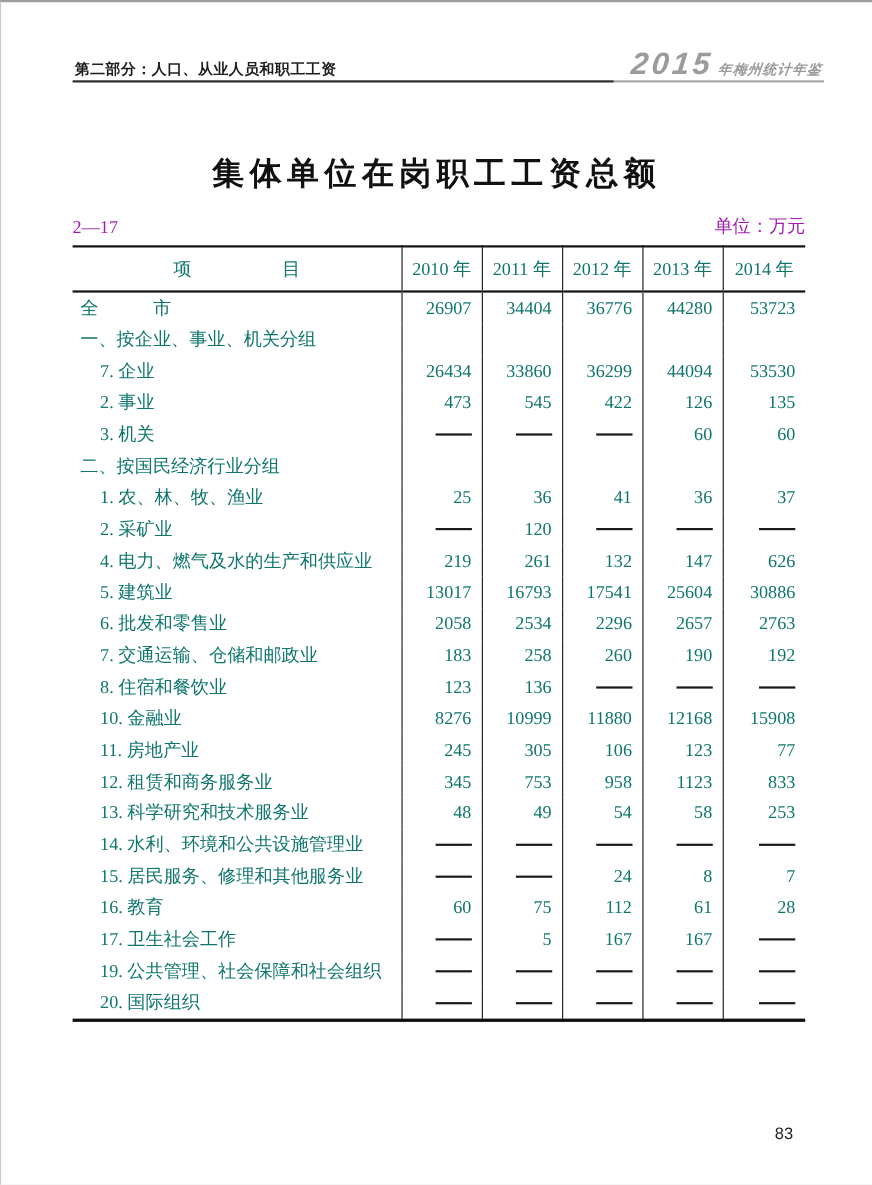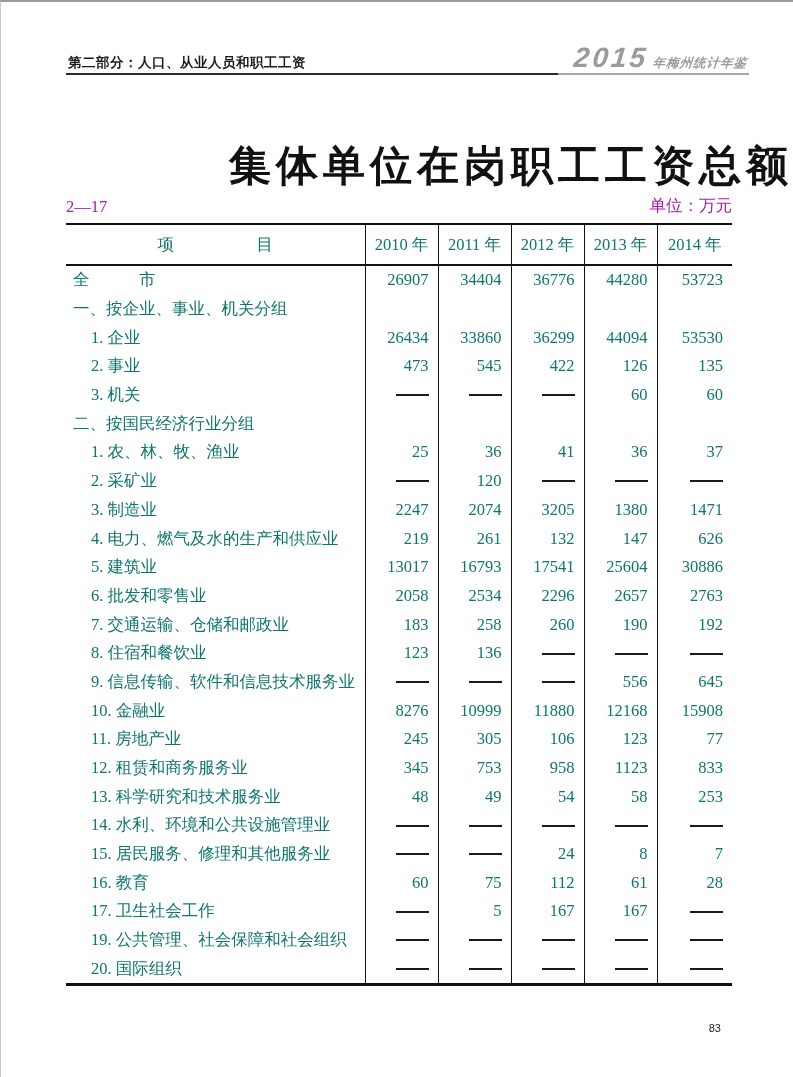--- a/index.html
+++ b/index.html
@@ -20,22 +20,22 @@
     color:#9b9b9b;font-style:italic;font-weight:bold;
     font-family:"Liberation Sans","DejaVu Sans",sans-serif;
     transform:skewX(-6deg);
   }
   .rh-year{font-size:28px;letter-spacing:3px;}
   .rh-suffix{font-size:12.5px;margin-left:5px;letter-spacing:1px;}
   .rh-line-dark{position:absolute;left:65px;top:71px;width:492px;height:2px;background:#2b2b2b;}
   .rh-line-gray{position:absolute;left:557px;top:71px;width:191px;height:2px;background:#a7a7a7;}
   
   .doc-title{
-    position:absolute;left:0;right:0;top:136px;text-align:right;
-    font-size:42px;font-weight:bold;letter-spacing:5px;color:#111;
+    position:absolute;left:0;right:0;top:136px;text-align:center;
+    font-size:29px;font-weight:bold;letter-spacing:5px;color:#111;
   }
   
   .table-meta{
     position:absolute;left:65px;top:193px;width:666px;
     display:flex;justify-content:space-between;align-items:flex-end;
     font-size:16.5px;color:#a21caf;
   }
   
   table.stat-table{
     position:absolute;left:65px;top:221px;width:666px;
@@ -54,21 +54,21 @@
   .stat-table tr.indent1 td.label{padding-left:25px;}
   .stat-table td.val{text-align:right;padding-right:9px;}
   .dash{
     display:inline-block;width:33px;height:2px;background:#1a1a1a;
     vertical-align:middle;position:relative;top:-1px;
   }
   
   .page-num{
     position:absolute;top:1020px;right:72px;
     font-family:"Liberation Sans","DejaVu Sans",sans-serif;
-    font-size:11px;color:#222;
+    font-size:15px;color:#222;
   }
 </style>
 </head>
 <body>
 
 <div class="page">
 
   <div class="rh-left">第二部分：人口、从业人员和职工工资</div>
   <div class="rh-right">
     <span class="rh-year">2015</span><span class="rh-suffix">年梅州统计年鉴</span>
@@ -113,21 +113,21 @@
         </tr>
         <tr>
           <td class="label">一、按企业、事业、机关分组</td>
           <td class="val"></td>
           <td class="val"></td>
           <td class="val"></td>
           <td class="val"></td>
           <td class="val"></td>
         </tr>
         <tr class="indent1">
-          <td class="label">1. 企业</td>
+          <td class="label">7. 企业</td>
           <td class="val">26434</td>
           <td class="val">33860</td>
           <td class="val">36299</td>
           <td class="val">44094</td>
           <td class="val">53530</td>
         </tr>
         <tr class="indent1">
           <td class="label">2. 事业</td>
           <td class="val">473</td>
           <td class="val">545</td>
@@ -161,28 +161,20 @@
         </tr>
         <tr class="indent1">
           <td class="label">2. 采矿业</td>
           <td class="val"><span class="dash"></span></td>
           <td class="val">120</td>
           <td class="val"><span class="dash"></span></td>
           <td class="val"><span class="dash"></span></td>
           <td class="val"><span class="dash"></span></td>
         </tr>
         <tr class="indent1">
-          <td class="label">3. 制造业</td>
-          <td class="val">2247</td>
-          <td class="val">2074</td>
-          <td class="val">3205</td>
-          <td class="val">1380</td>
-          <td class="val">1471</td>
-        </tr>
-        <tr class="indent1">
           <td class="label">4. 电力、燃气及水的生产和供应业</td>
           <td class="val">219</td>
           <td class="val">261</td>
           <td class="val">132</td>
           <td class="val">147</td>
           <td class="val">626</td>
         </tr>
         <tr class="indent1">
           <td class="label">5. 建筑业</td>
           <td class="val">13017</td>
@@ -209,28 +201,20 @@
         </tr>
         <tr class="indent1">
           <td class="label">8. 住宿和餐饮业</td>
           <td class="val">123</td>
           <td class="val">136</td>
           <td class="val"><span class="dash"></span></td>
           <td class="val"><span class="dash"></span></td>
           <td class="val"><span class="dash"></span></td>
         </tr>
         <tr class="indent1">
-          <td class="label">9. 信息传输、软件和信息技术服务业</td>
-          <td class="val"><span class="dash"></span></td>
-          <td class="val"><span class="dash"></span></td>
-          <td class="val"><span class="dash"></span></td>
-          <td class="val">556</td>
-          <td class="val">645</td>
-        </tr>
-        <tr class="indent1">
           <td class="label">10. 金融业</td>
           <td class="val">8276</td>
           <td class="val">10999</td>
           <td class="val">11880</td>
           <td class="val">12168</td>
           <td class="val">15908</td>
         </tr>
         <tr class="indent1">
           <td class="label">11. 房地产业</td>
           <td class="val">245</td>

